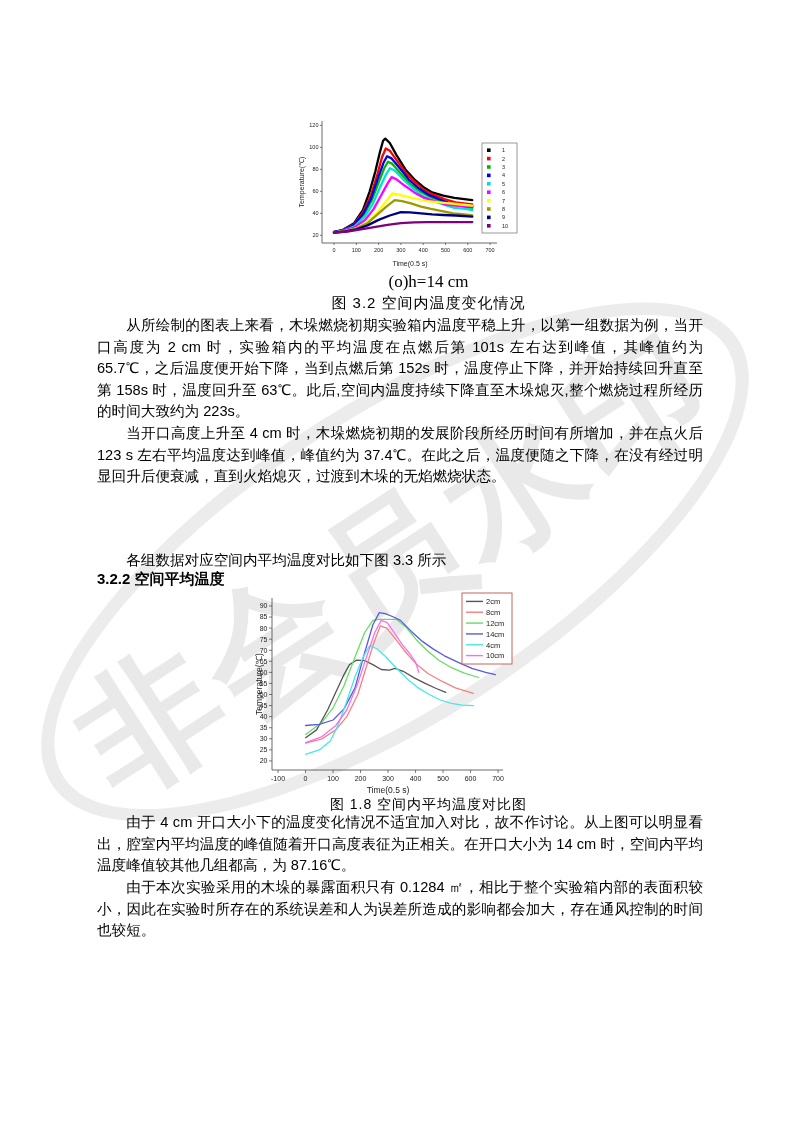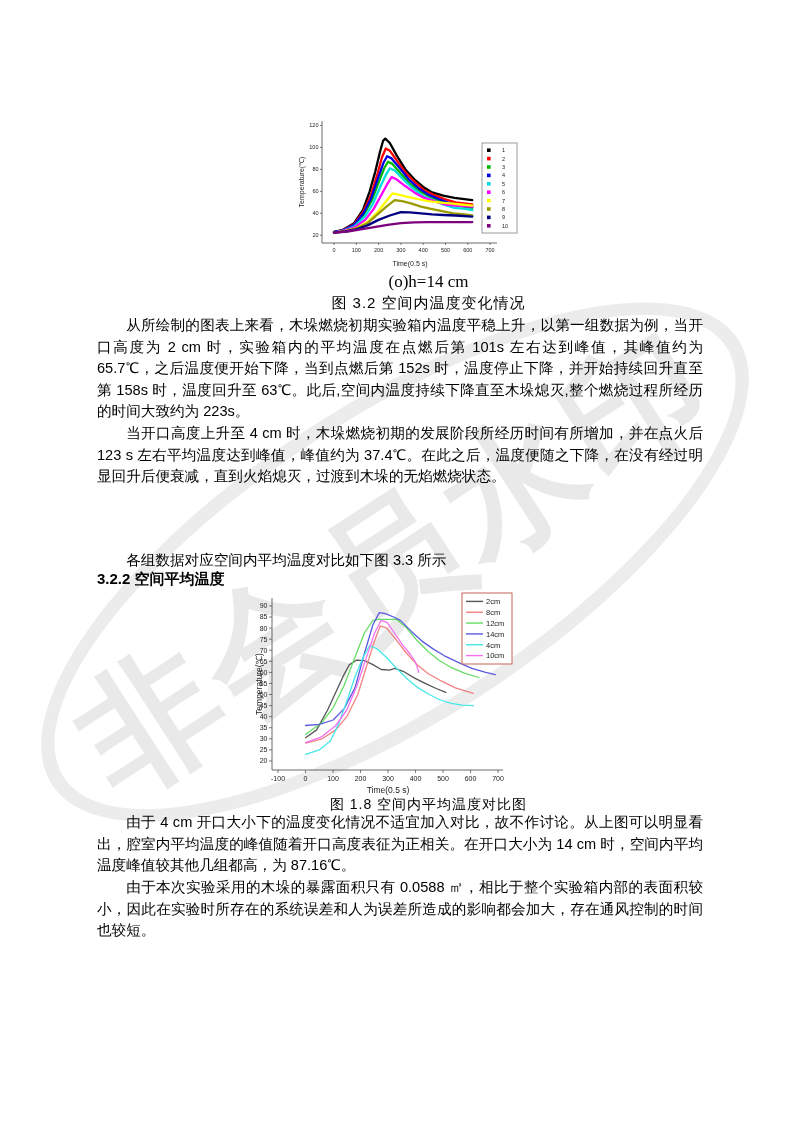--- a/index.html
+++ b/index.html
@@ -186,16 +186,16 @@
       <line x1="211" y1="70.58333333333334" x2="228" y2="70.58333333333334" stroke="#f570f0" stroke-width="1.4"></line>
       <text x="231" y="73.43333333333334" font-size="7.5" fill="#222" font-family="Liberation Sans, sans-serif">10cm</text>
     </svg>
 
   <div class="center-line fig-caption" style="top:796px;font-size:14px;">图 1.8 空间内平均温度对比图</div>
 
   <div class="textblock" style="top:812px;">
     <p>由于 4 cm 开口大小下的温度变化情况不适宜加入对比，故不作讨论。从上图可以明显看出，腔室内平均温度的峰值随着开口高度表征为正相关。在开口大小为 14 cm 时，空间内平均温度峰值较其他几组都高，为 87.16℃。</p>
   </div>
   <div class="textblock" style="top:877px;">
-    <p>由于本次实验采用的木垛的暴露面积只有 0.0588 ㎡，相比于整个实验箱内部的表面积较小，因此在实验时所存在的系统误差和人为误差所造成的影响都会加大，存在通风控制的时间也较短。</p>
+    <p>由于本次实验采用的木垛的暴露面积只有 0.1284 ㎡，相比于整个实验箱内部的表面积较小，因此在实验时所存在的系统误差和人为误差所造成的影响都会加大，存在通风控制的时间也较短。</p>
   </div>
 
 </div>
 
 </body></html>

